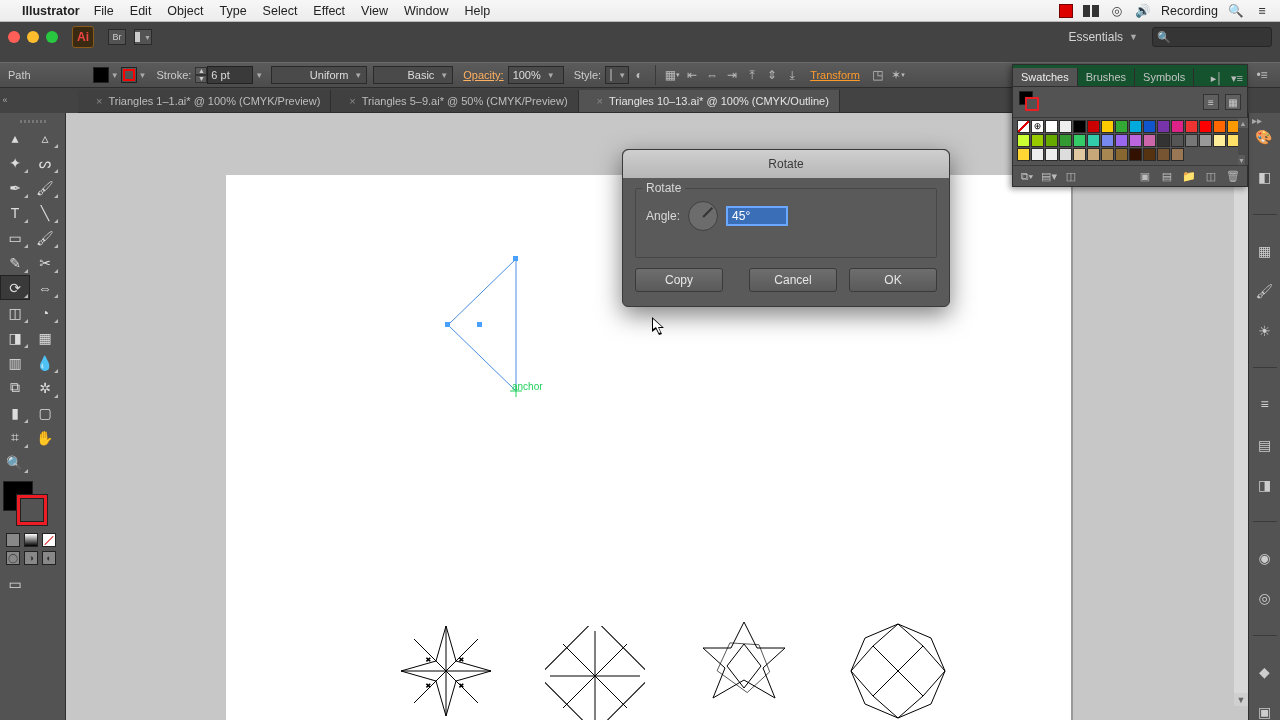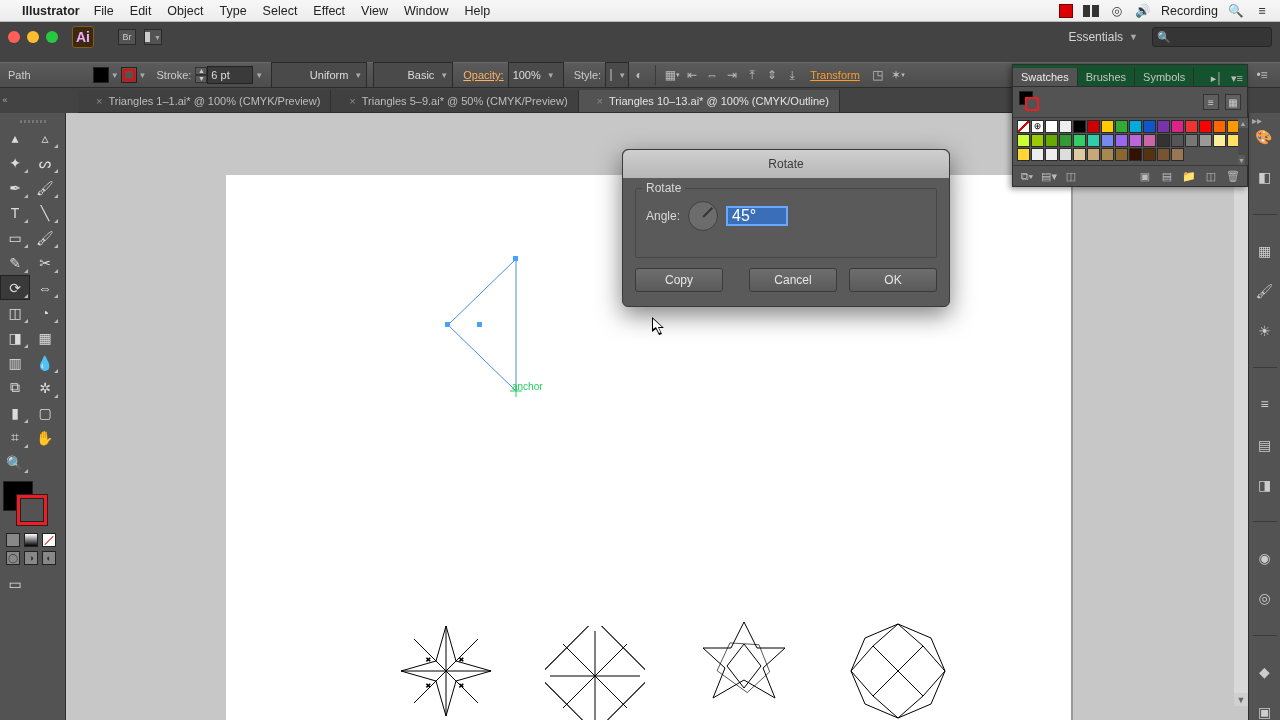--- a/index.html
+++ b/index.html
@@ -12,39 +12,39 @@
 .menubar .mitem { margin-right:16px; cursor:default; }
 .menubar .right { margin-left:auto; display:flex; align-items:center; gap:10px; }
 .rec-dot { width:14px; height:14px; background:#d00; border:1px solid #700; }
 .mb-icon { width:16px; height:16px; display:flex; align-items:center; justify-content:center; color:#333; }
 
 
 .titlebar { position:absolute; top:22px; left:0; right:0; height:30px; background:#434343; display:flex; align-items:center; padding:0 8px; }
 .traffic { display:flex; gap:7px; margin-right:14px; }
 .traffic span { width:12px; height:12px; border-radius:50%; }
 .tc-r { background:#ff5f57; } .tc-y { background:#ffbd2e; } .tc-g { background:#28c940; }
-.ai-logo { width:22px; height:22px; background:#3a2a12; border:1px solid #8a5a1a; display:flex; align-items:center; justify-content:center; color:#f0abfc; font-weight:700; font-size:14px; border-radius:3px; margin-right:24px;}
+.ai-logo { width:22px; height:22px; background:#3a2a12; border:1px solid #8a5a1a; display:flex; align-items:center; justify-content:center; color:#ef4444; font-weight:700; font-size:12px; border-radius:3px; margin-right:14px;}
 .tb-icon { width:18px; height:16px; border:1px solid #2a2a2a; background:#535353; margin-right:8px; }
 .titlebar .spacer { flex:1; }
 .workspace { color:#d4d4d4; font-size:12px; margin-right:6px; }
 .ws-arrow { color:#aaa; font-size:9px; margin-right:14px; }
 .searchbox { width:120px; height:20px; background:#353535; border:1px solid #262626; border-radius:3px; display:flex; align-items:center; padding:0 4px; }
 .searchbox .mag { color:#888; font-size:11px; }
 
 
 .ctrlbar { position:absolute; top:62px; left:0; right:0; height:26px; background:linear-gradient(#5b5b5b,#4c4c4c); border-top:1px solid #6a6a6a; border-bottom:1px solid #2d2d2d; display:flex; align-items:center; padding:0 8px; font-size:11px; color:#ccc; }
 .ctrlbar .lbl { margin:0 4px 0 10px; }
 .swatch-sm { width:16px; height:16px; border:1px solid #222; background:#000; margin:0 2px; }
 .swatch-sm.red { background:none; }
 .swatch-sm.red::after{content:"";display:block;width:8px;height:8px;border:2px solid #f00;margin:1px;}
 .spin { display:flex; align-items:center; }
 .spin .btns { display:flex; flex-direction:column; }
 .spin .btns span { width:12px; height:8px; background:#5a5a5a; border:1px solid #333; font-size:7px; text-align:center; line-height:6px; color:#ccc;}
 .spin input { width:46px; height:18px; background:#3a3a3a; border:1px solid #222; color:#ddd; font-size:11px; padding:0 3px;}
-.dd { height:26px; background:#4a4a4a; border:1px solid #2a2a2a; display:flex; align-items:center; padding:0 4px; font-size:11px; color:#ddd; }
+.dd { height:18px; background:#4a4a4a; border:1px solid #2a2a2a; display:flex; align-items:center; padding:0 4px; font-size:11px; color:#ddd; }
 .dd .caret { margin-left:6px; font-size:8px; color:#aaa;}
 .ctrlbar .sep { width:1px; height:20px; background:#393939; margin:0 6px; }
 .transform-link { color:#ff9a2a; text-decoration:underline; margin:0 8px; font-size:11px;}
 .cb-icon { width:18px; height:18px; display:flex; align-items:center; justify-content:center; color:#bbb; font-size:12px; margin:0 1px;}
 .tabstrip { position:absolute; top:91px; left:78px; right:40px; height:22px; background:#434343; display:flex; align-items:flex-end; border-bottom:1px solid #2e2e2e;}
 .tabstrip::before{content:"";position:absolute;left:-70px;top:0;height:22px;width:70px;border-bottom:1px solid #2e2e2e;}
 .tab { height:22px; padding:0 10px; display:flex; align-items:center; font-size:11px; color:#bdbdbd; background:#404040; border-right:1px solid #2e2e2e;}
 .tab.active { background:#535353; color:#e4e4e4; }
 .tab .x { margin-left:8px; color:#888; font-size:11px;}
 
@@ -90,21 +90,21 @@
 
 
 .dialog { position:absolute; top:36px; left:556px; width:328px; background:#5a5a5a; border:1px solid #3a3a3a; border-radius:6px; box-shadow:0 8px 24px rgba(0,0,0,.5); color:#d8d8d8; font-size:12px;}
 .dialog .dtitle { height:28px; background:linear-gradient(#cfcfcf,#b6b6b6); color:#3a3a3a; display:flex; align-items:center; justify-content:center; font-size:12px; border-radius:6px 6px 0 0;}
 .dialog .body { padding:10px 12px 14px;}
 .fieldset { border:1px solid #474747; border-radius:2px; padding:12px 10px 12px; position:relative; margin-bottom:10px;}
 .fieldset .legend { position:absolute; top:-8px; left:6px; background:#5a5a5a; padding:0 4px; color:#d8d8d8;}
 .angle-row { display:flex; align-items:center; gap:8px; margin-bottom:14px;}
 .dial { width:30px; height:30px; border-radius:50%; background:#6c6c6c; border:1px solid #404040; position:relative;}
 .dial::after{content:"";position:absolute;left:50%;top:50%;width:13px;height:1.5px;background:#333;transform-origin:left center;transform:rotate(-45deg);}
-.angle-input { width:62px; height:20px; background:#e6e6e6; border:2px solid #6aa8ff; color:#222; font-size:16px; padding:1px 4px;}
+.angle-input { width:62px; height:20px; background:#e6e6e6; border:2px solid #6aa8ff; color:#222; font-size:12px; padding:1px 4px;}
 .angle-input.sel { background:#3a6fb7; color:#fff;}
 .opt-row { display:flex; align-items:center; gap:6px; color:#bfbfbf;}
 .opt-row .dis { color:#8d8d8d;}
 .chk { width:12px; height:12px; border:1px solid #3a3a3a; background:#6a6a6a; display:inline-flex; align-items:center; justify-content:center; font-size:10px; color:#2a2a2a;}
 .chk.on::after{content:"";width:7px;height:4px;border-left:1.5px solid #222;border-bottom:1.5px solid #222;transform:rotate(-50deg) translate(0,-1px);}
 .chk.blue.on::after{border-color:#49a0ff;}
 .preview-row { display:flex; align-items:center; gap:6px; margin:4px 0 12px 2px;}
 .btnrow { display:flex; gap:12px; }
 .btnrow button { flex:0 0 auto; height:24px; background:linear-gradient(#6e6e6e,#5a5a5a); border:1px solid #3a3a3a; color:#e6e6e6; font-size:12px; border-radius:3px; padding:0 22px; cursor:default;}
 .btnrow button:first-child{ width:88px;}

